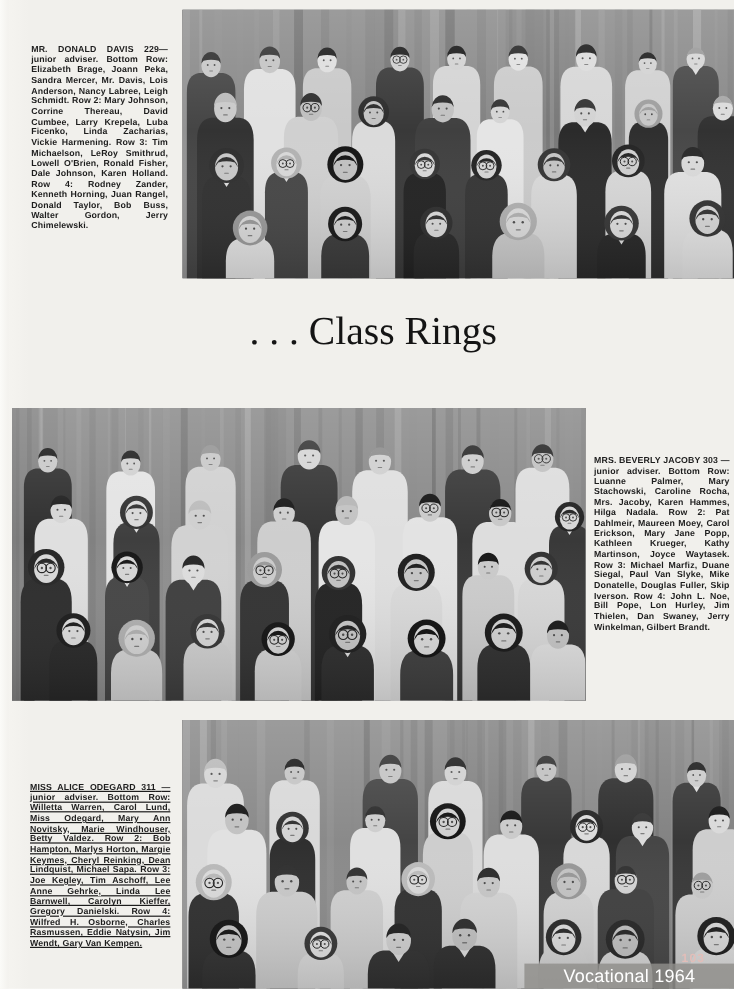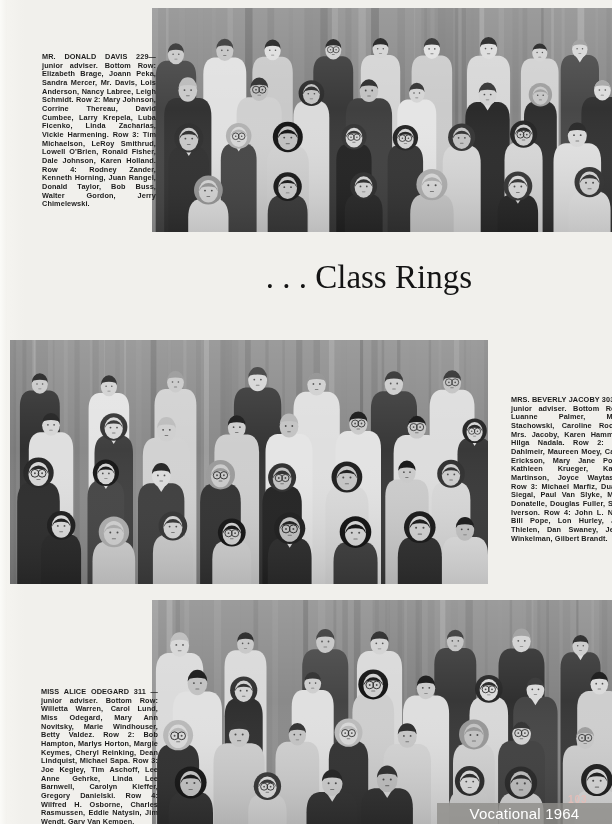--- a/index.html
+++ b/index.html
@@ -13,31 +13,31 @@
     background:linear-gradient(90deg,#fbfbf8,#f3f2ee);
   }
   .photo{
     position:absolute;background:#868686;overflow:hidden;
     box-shadow:inset 0 0 16px rgba(0,0,0,0.22);
   }
   #photo-top{left:152px;top:8px;width:460px;height:224px;}
   #photo-middle{left:10px;top:340px;width:478px;height:244px;}
   #photo-bottom{left:152px;top:600px;width:460px;height:224px;}
   .caption{
-    position:absolute;margin:16px;
+    position:absolute;margin:0;
     font-weight:bold;font-size:7.3px;line-height:8.65px;
     text-align:justify;color:#1d1d1d;letter-spacing:0.12px;
   }
   #caption-davis{left:26px;top:37px;width:114px;}
   #caption-jacoby{left:495px;top:380px;width:113px;}
-  #caption-odegard{left:25px;top:672px;width:117px;}
+  #caption-odegard{left:25px;top:652px;width:117px;text-decoration:underline;}
   #heading{
     position:absolute;left:150px;top:259px;width:322px;margin:0;
     font-family:"Liberation Serif",serif;font-weight:400;
-    font-size:33px;color:#141414;text-align:right;white-space:nowrap;
+    font-size:33px;color:#141414;text-align:center;white-space:nowrap;
   }
   #page-number{
     position:absolute;left:568px;top:794px;
     font-size:10px;font-weight:bold;letter-spacing:1px;
     color:rgba(228,190,184,0.95);z-index:4;
   }
   #watermark{
     position:absolute;left:437px;top:803px;width:175px;height:21px;
     background:rgba(143,141,138,0.82);z-index:5;
     color:#ffffff;font-size:15px;line-height:21px;text-align:center;

